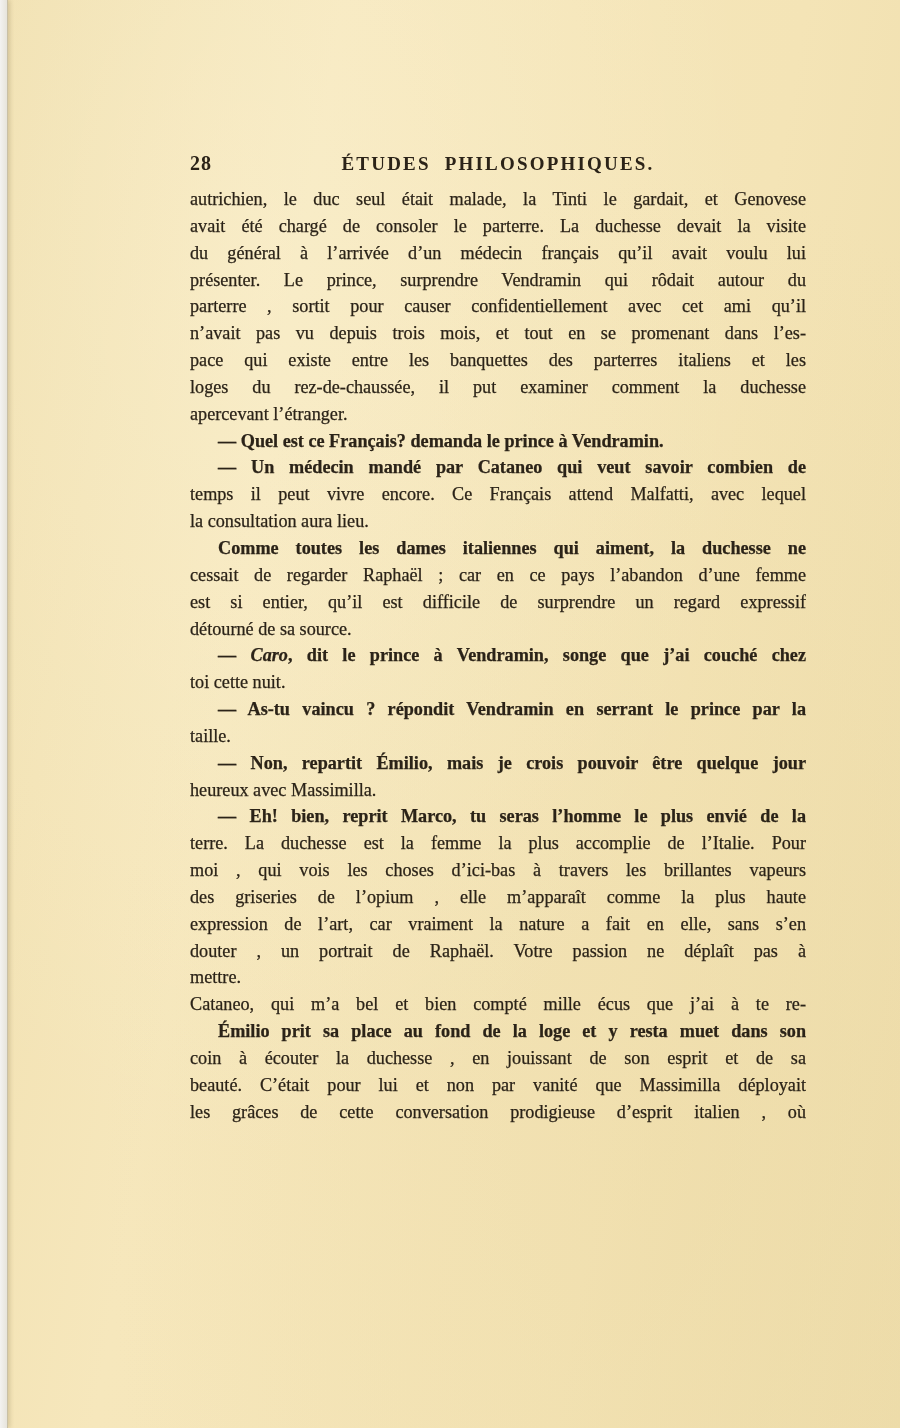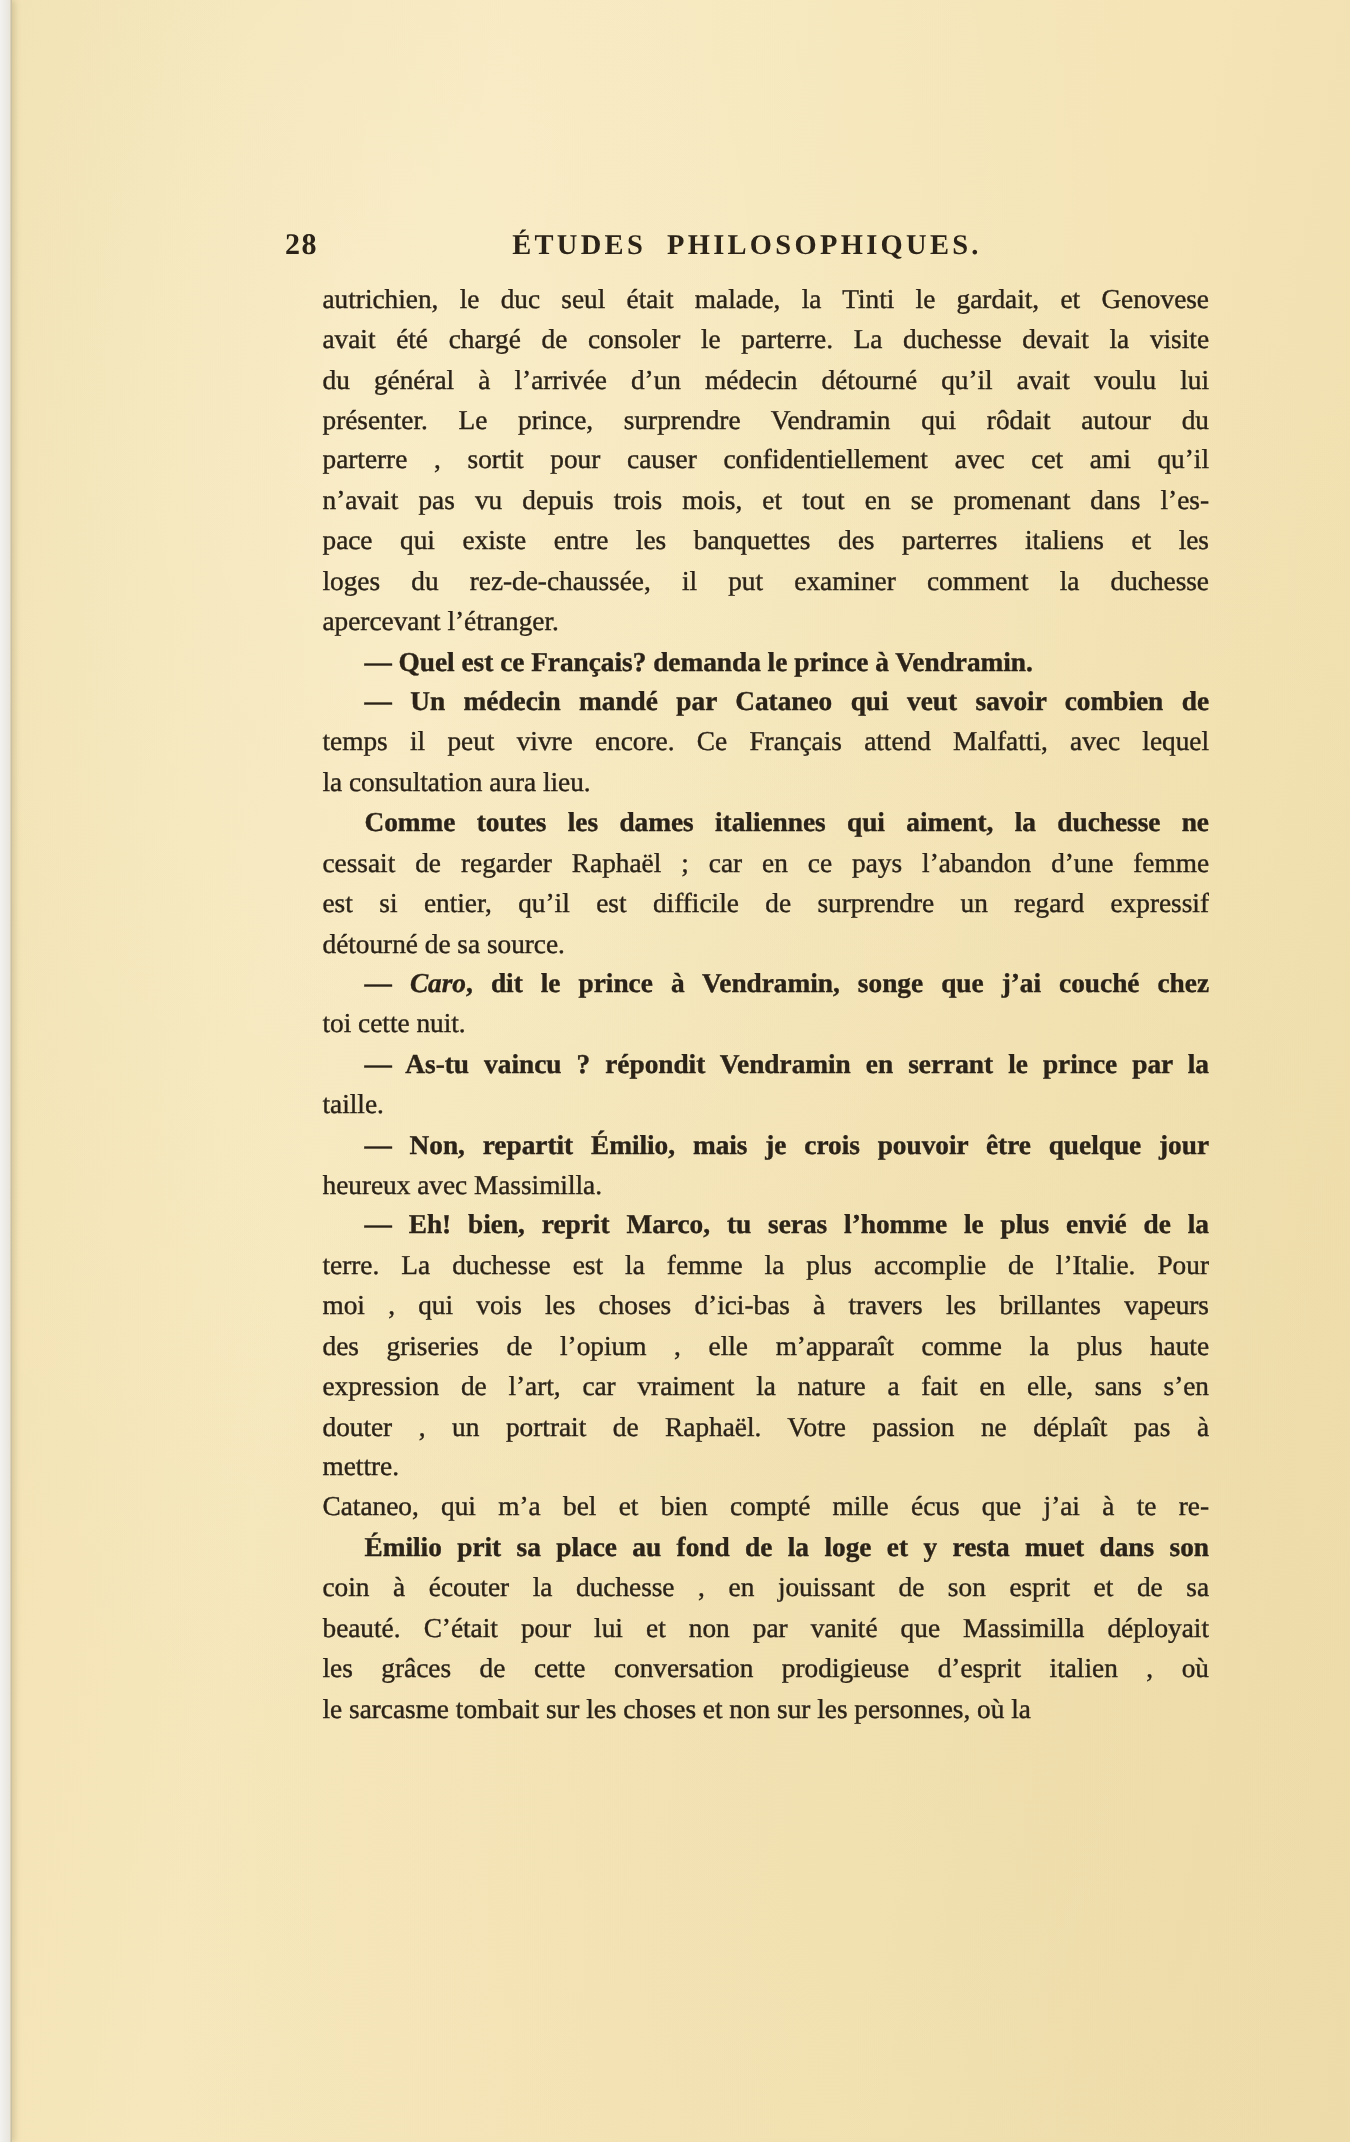--- a/index.html
+++ b/index.html
@@ -31,42 +31,42 @@
     position:absolute;left:0;right:0;top:3px;text-align:center;
     font-size:19px;font-weight:bold;letter-spacing:2.2px;word-spacing:7px;
   }
   .text-block{
     position:absolute;top:186px;left:190px;width:616px;
     font-size:18.2px;line-height:26.85px;
     -webkit-text-stroke:0.25px #2b2318;
   }
   .line{
     text-align:justify;text-align-last:justify;
-    height:26.85px;overflow:hidden;margin-left:25px;
+    height:26.85px;overflow:hidden;
   }
   .line.pl{text-align-last:left;}
   .line.ind{padding-left:28px;font-weight:bold;}
   .it{font-style:italic;}
 </style>
 </head>
 <body>
 
 <div class="paper">
   <div class="scan-edge"></div>
 
   <div class="running-header">
     <span class="pagenum">28</span>
     <span class="title">ÉTUDES PHILOSOPHIQUES.</span>
   </div>
 
   <div class="text-block">
       <div>
         <div class="line">autrichien, le duc seul était malade, la Tinti le gardait, et Genovese</div>
         <div class="line">avait été chargé de consoler le parterre. La duchesse devait la visite</div>
-        <div class="line">du général à l’arrivée d’un médecin détourné qu’il avait voulu lui</div>
+        <div class="line">du général à l’arrivée d’un médecin français qu’il avait voulu lui</div>
         <div class="line">présenter. Le prince, surprendre Vendramin qui rôdait autour du</div>
         <div class="line">parterre , sortit pour causer confidentiellement avec cet ami qu’il</div>
         <div class="line">n’avait pas vu depuis trois mois, et tout en se promenant dans l’es-</div>
         <div class="line">pace qui existe entre les banquettes des parterres italiens et les</div>
         <div class="line">loges du rez-de-chaussée, il put examiner comment la duchesse</div>
         <div class="line pl">apercevant l’étranger.</div>
       </div>
       <div>
         <div class="line ind pl">— Quel est ce Français? demanda le prince à Vendramin.</div>
       </div>
@@ -101,16 +101,15 @@
         <div class="line">expression de l’art, car vraiment la nature a fait en elle, sans s’en</div>
         <div class="line">douter , un portrait de Raphaël. Votre passion ne déplaît pas à</div>
         <div class="line pl">mettre.</div>
         <div class="line">Cataneo, qui m’a bel et bien compté mille écus que j’ai à te re-</div>
       </div>
       <div>
         <div class="line ind">Émilio prit sa place au fond de la loge et y resta muet dans son</div>
         <div class="line">coin à écouter la duchesse , en jouissant de son esprit et de sa</div>
         <div class="line">beauté. C’était pour lui et non par vanité que Massimilla déployait</div>
         <div class="line">les grâces de cette conversation prodigieuse d’esprit italien , où</div>
-        <div class="line pl">le sarcasme tombait sur les choses et non sur les personnes, où la</div>
       </div>
     </div>
 </div>
 
 </body></html>

